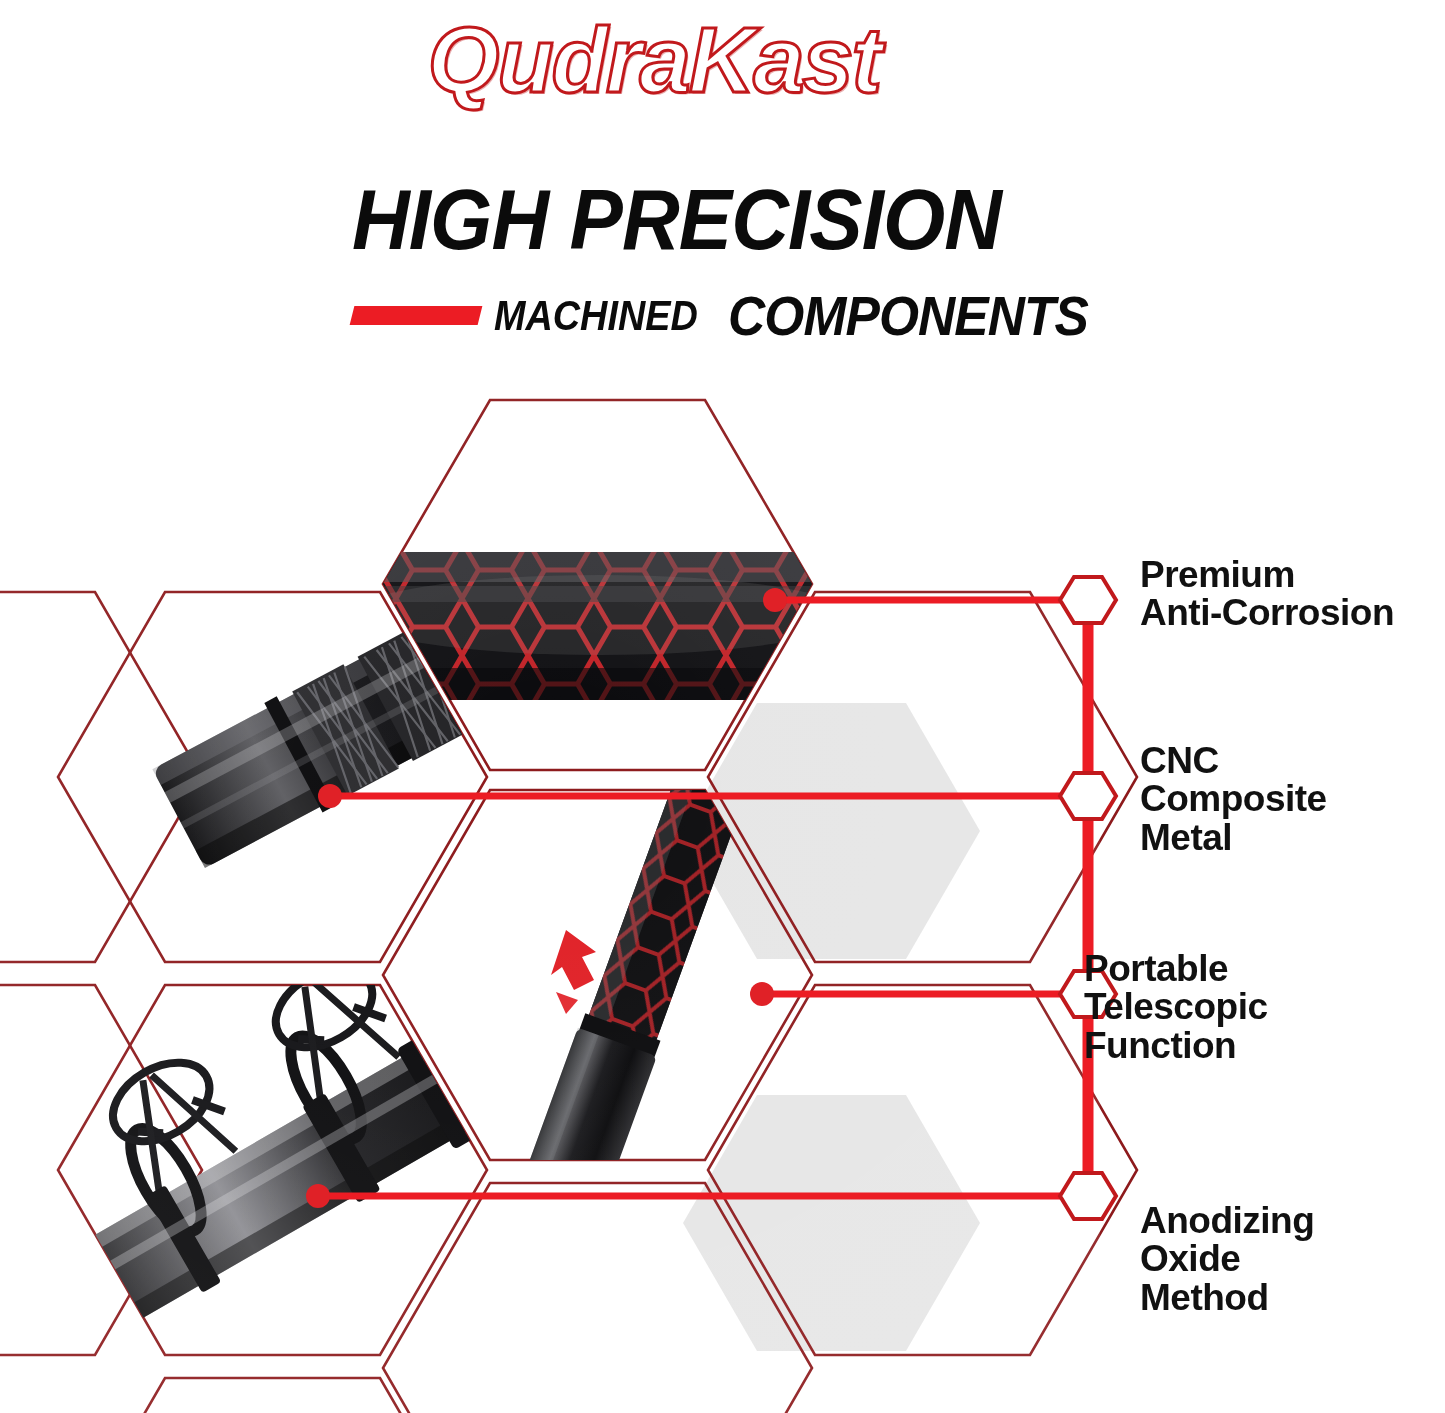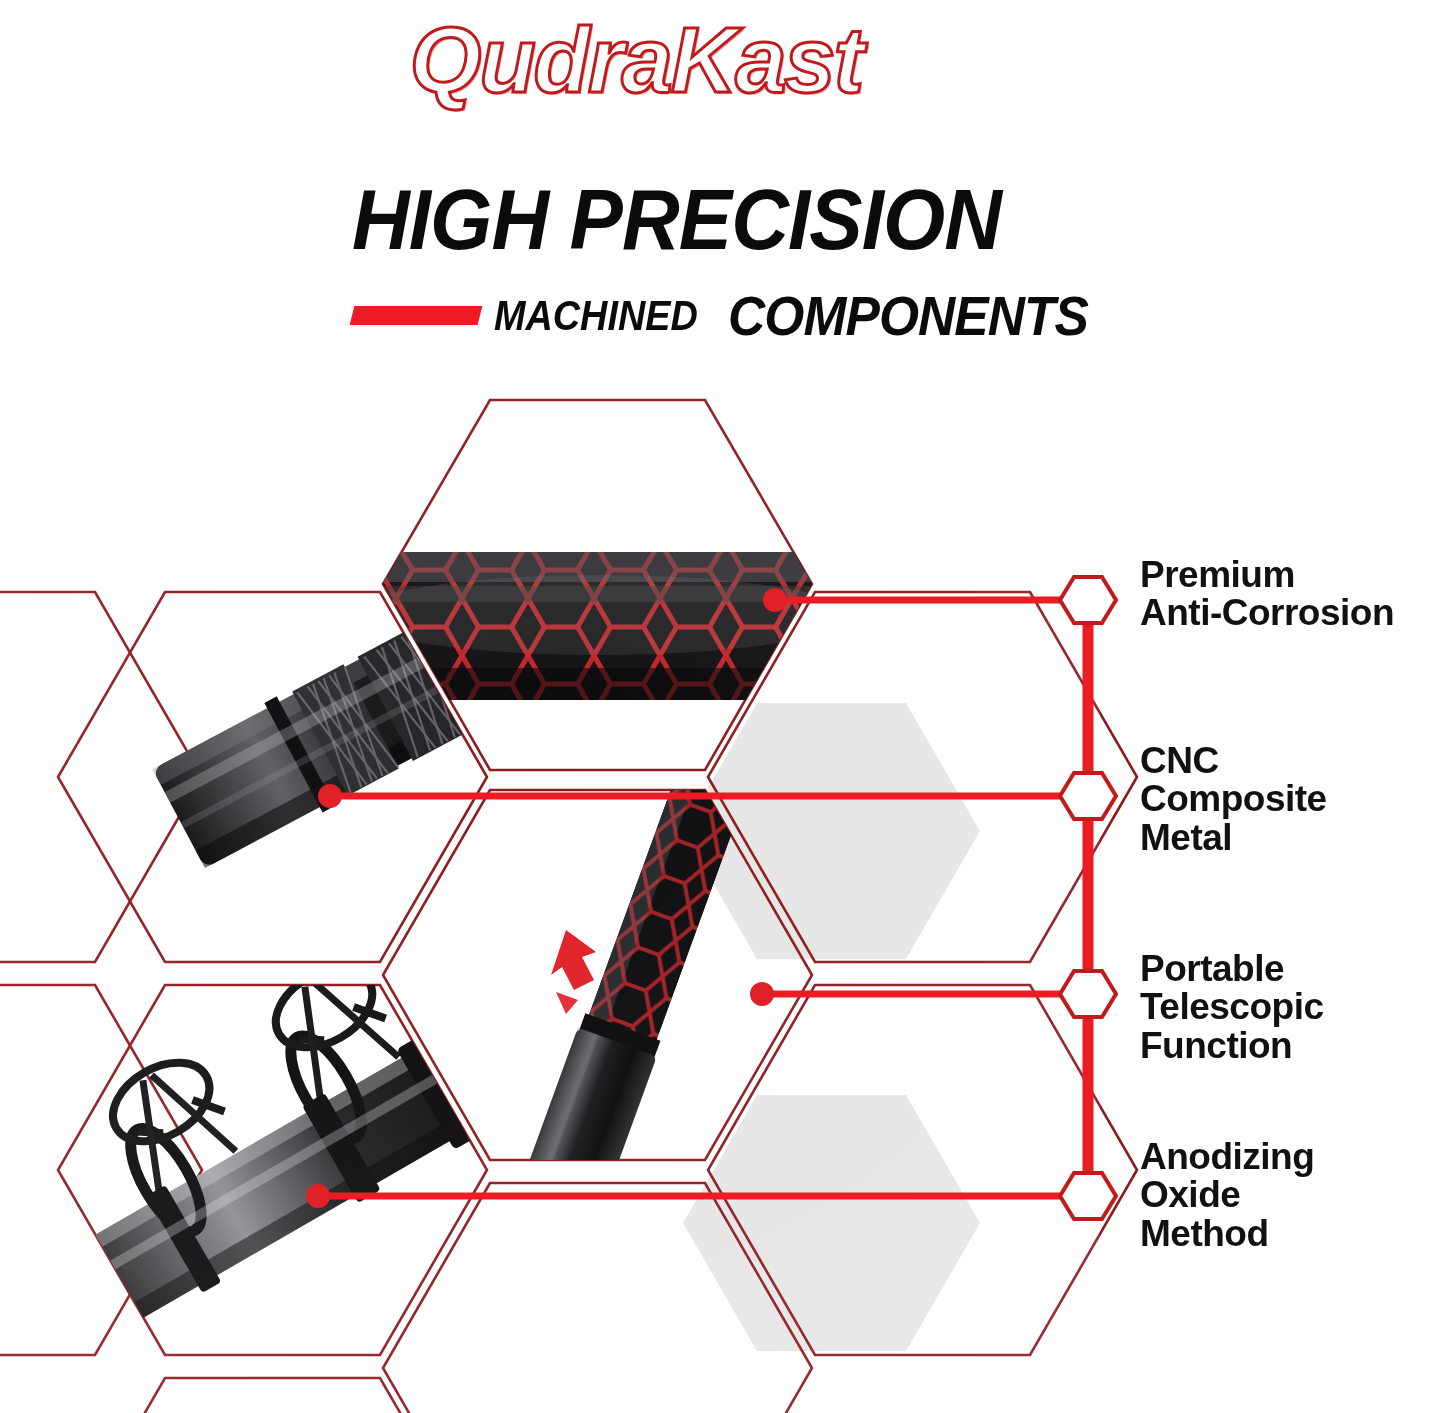--- a/index.html
+++ b/index.html
@@ -6,21 +6,21 @@
   body{
     width:1445px;height:1413px;position:relative;overflow:hidden;
     font-family:"Liberation Sans","DejaVu Sans",sans-serif;
     background:#ffffff;
   }
   #stage{position:absolute;inset:0;}
   svg.layer{position:absolute;left:0;top:0;width:1445px;height:1413px;}
 
   
   #brand{
-    position:absolute;left:0;top:14px;width:1272px;text-align:center;
+    position:absolute;left:18px;top:14px;width:1272px;text-align:center;
     font-size:92px;font-weight:bold;font-style:italic;
     letter-spacing:-2px;line-height:1;
     color:#ffffff;
     -webkit-text-stroke:3px #c1191c;
     font-family:"Liberation Sans","DejaVu Sans",sans-serif;
     text-shadow:2px 2px 0 rgba(193,25,28,.35);
     white-space:nowrap;user-select:none;
   }
 
   
@@ -50,22 +50,22 @@
   }
 
   
   .callout{
     position:absolute;
     font-size:37px;font-weight:bold;line-height:1.04;
     color:#111;letter-spacing:-0.5px;white-space:pre-line;
   }
   #callout-0{left:1140px;top:556px;}
   #callout-1{left:1140px;top:742px;}
-  #callout-2{left:1140px;top:950px;}
-  #callout-3{left:1140px;top:1138px;}
+  #callout-2{left:1084px;top:950px;}
+  #callout-3{left:1140px;top:1202px;}
 </style>
 </head>
 <body>
 
 <div id="stage">
 
   <svg class="layer" viewBox="0 0 1445 1413">
     <defs>
 
       <linearGradient id="metal" x1="0" y1="0" x2="0" y2="1">

